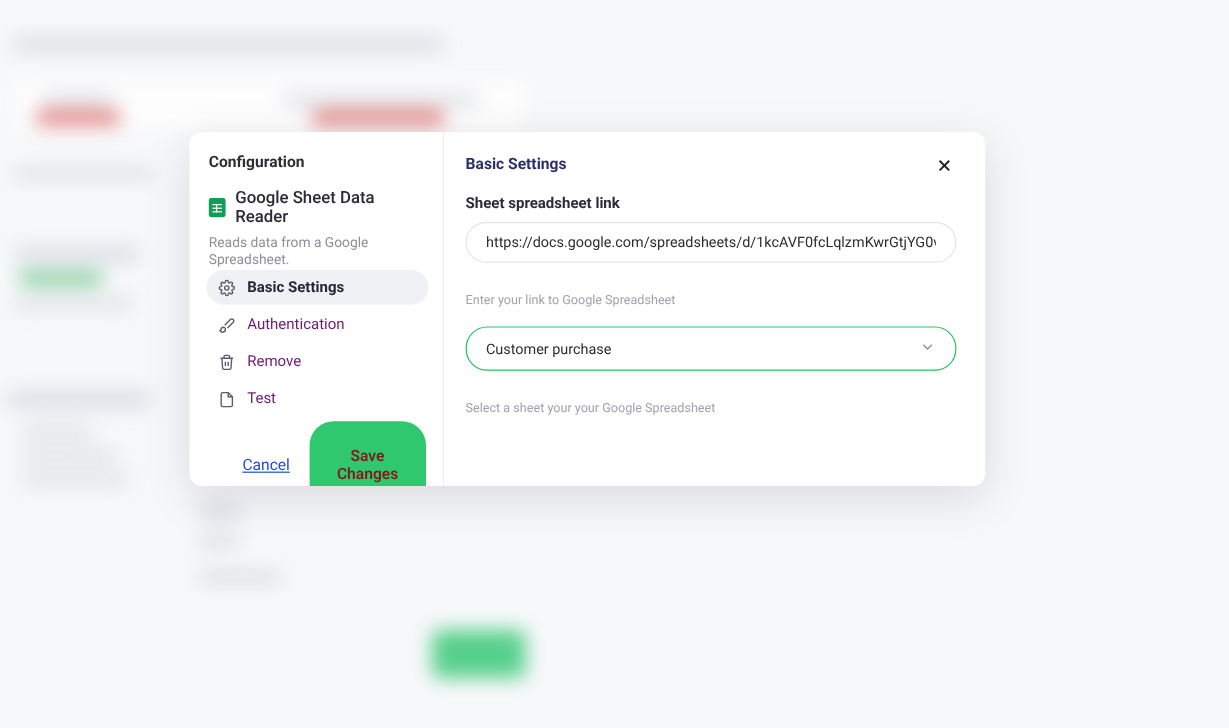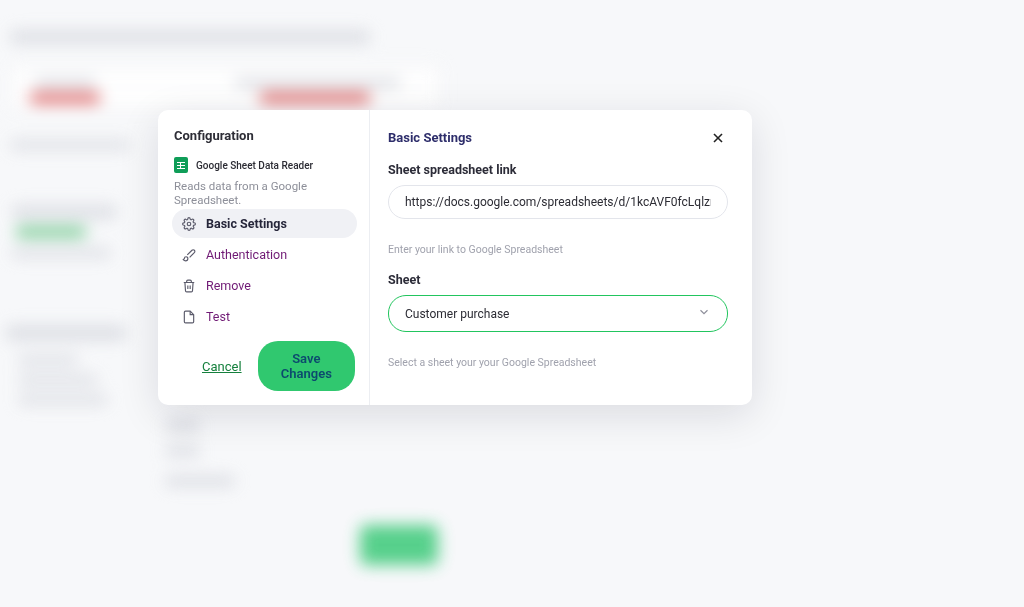--- a/index.html
+++ b/index.html
@@ -45,21 +45,21 @@
     .bg15 { left: 165px; top: 445px; width: 35px; height: 12px; }
     .bg16 { left: 165px; top: 475px; width: 70px; height: 12px; }
     .bg17 { left: 360px; top: 525px; width: 78px; height: 40px; background:#3bc978; border-radius: 6px;}
     .bg18 { left: 10px; top: 140px; width: 120px; height: 10px; }
 
     
     .modal {
       position: absolute;
       left: 158px;
       top: 110px;
-      width: 594px;
+      width: 663px;
       height: 295px;
       background: #fff;
       border-radius: 10px;
       box-shadow: 0 10px 40px rgba(20,20,40,0.12);
       display: flex;
       overflow: hidden;
     }
     .modal-left {
       width: 212px;
       border-right: 1px solid #eceef2;
@@ -96,21 +96,21 @@
       top: 5px;
       width: 8px;
       height: 7px;
       background:
         linear-gradient(#fff,#fff) 0 0/100% 1px no-repeat,
         linear-gradient(#fff,#fff) 0 3px/100% 1px no-repeat,
         linear-gradient(#fff,#fff) 0 6px/100% 1px no-repeat,
         linear-gradient(#fff,#fff) 3px 0/1px 100% no-repeat;
     }
     .reader-name {
-      font-size: 10px;
+      font-size: 14px;
       color: #2b2b33;
       font-weight: 500;
     }
     .reader-desc {
       font-size: 11.5px;
       color: #8d8f99;
       margin-bottom: 2px;
       padding-left: 2px;
     }
     .nav-list {
@@ -143,32 +143,32 @@
     .footer-row {
       margin-top: auto;
       display: flex;
       align-items: center;
       gap: 16px;
       padding: 4px 2px 0;
       justify-content: center;
     }
     .cancel-link {
       font-size: 13px;
-      color: #15803d;
+      color: #1d4ed8;
       text-decoration: underline;
       cursor: pointer;
       margin-left: 28px;
     }
     .save-btn {
       background: #30c86f;
-      color: #0c4a6e;
+      color: #7f1d1d;
       border: none;
       font-size: 13px;
       font-weight: 600;
-      padding: 10px 18px;
+      padding: 22px 18px;
       border-radius: 20px;
       cursor: pointer;
     }
     .modal-right {
       flex: 1;
       padding: 20px 24px 20px 18px;
       position: relative;
     }
     .right-header {
       display: flex;
@@ -320,21 +320,20 @@
               <line x1="6" y1="6" x2="18" y2="18"></line>
             </svg>
         </span>
       </div>
     </div>
 
     <div class="field-label">Sheet spreadsheet link</div>
     <input type="text" class="text-input" value="https://docs.google.com/spreadsheets/d/1kcAVF0fcLqlzmKwrGtjYG0vyu4syQWbRs64exEI_5Xk/edit?gid=0#gid=0" style="">
     <div class="hint">Enter your link to Google Spreadsheet</div>
 
-    <div class="field-label">Sheet</div>
     <div class="select-box">
       <span>Customer purchase</span>
       <span class="chev">
         <svg width="14" height="14" viewBox="0 0 24 24" fill="none" stroke="currentColor" stroke-width="2">
             <polyline points="6 9 12 15 18 9"></polyline>
           </svg>
       </span>
     </div>
     <div class="hint">Select a sheet your your Google Spreadsheet</div>
   </div>

